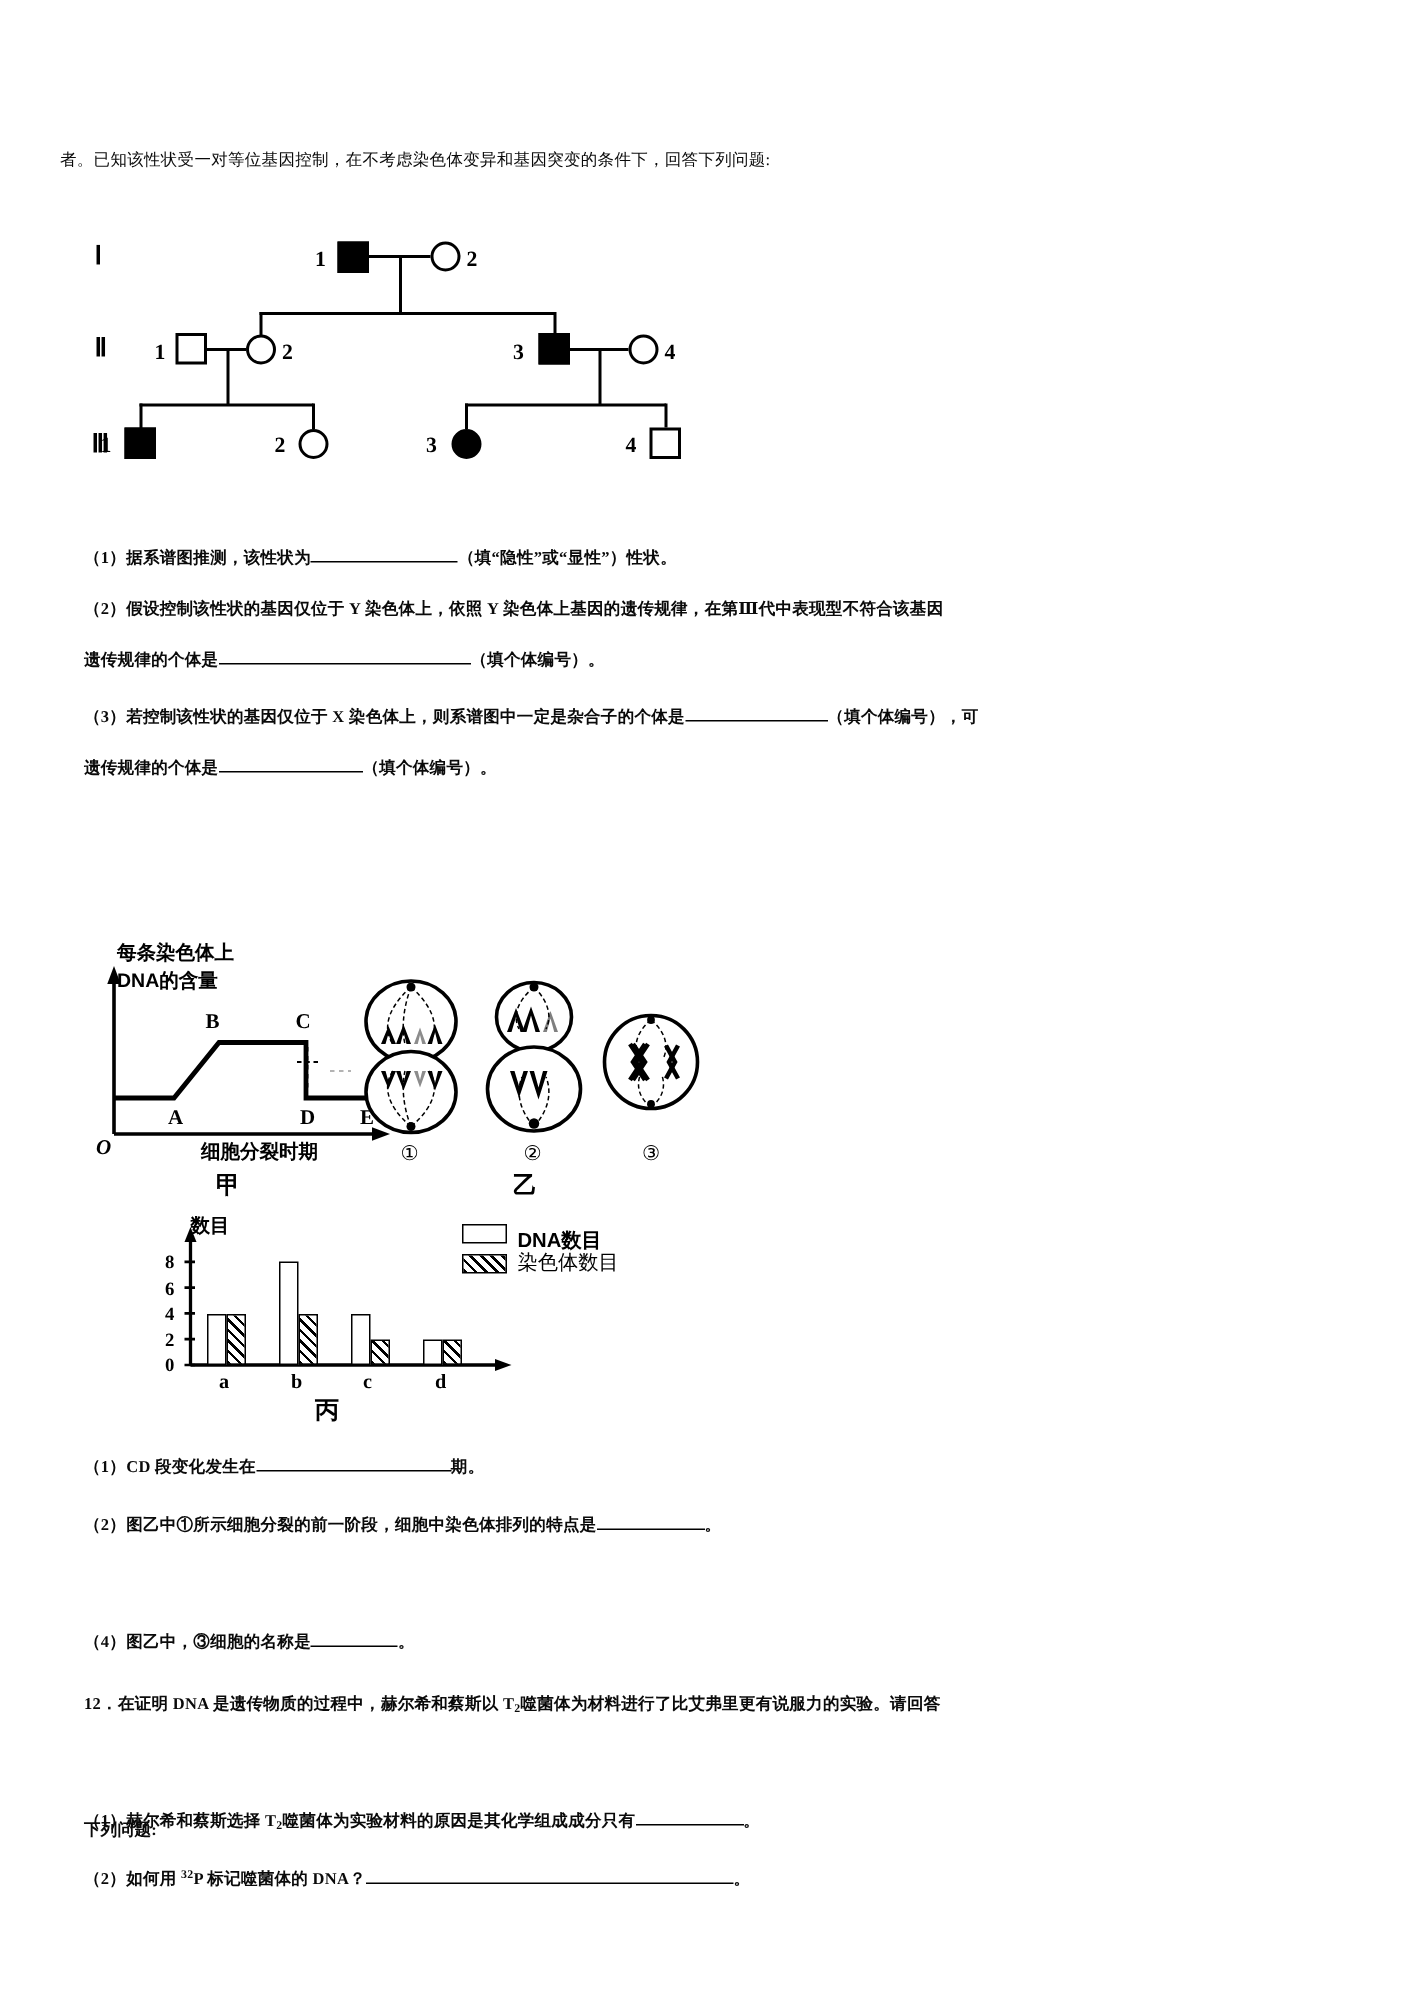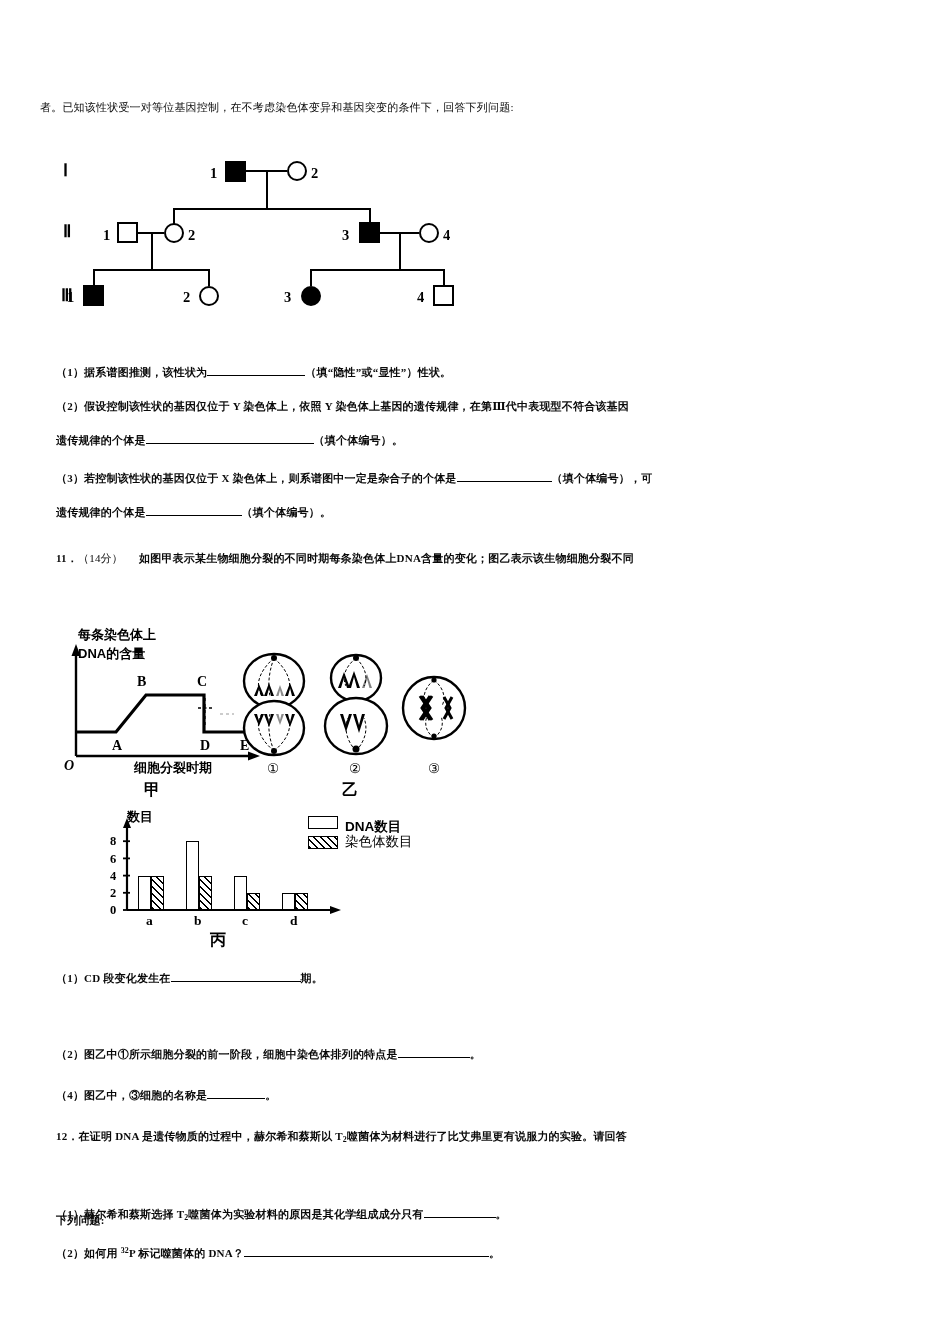--- a/index.html
+++ b/index.html
@@ -241,23 +241,20 @@
     <span>遗传规律的个体是</span><span class="blank" style="width:168px;"></span><span>（填个体编号）。</span>
   </div>
 
   <div class="para txt bold" style="top:468px;">
     <span>（3）</span><span>若控制该性状的基因仅位于 X 染色体上，则系谱图中一定是杂合子的个体是</span><span class="blank" style="width:95px;"></span><span>（填个体编号），可</span>
   </div>
   <div class="para txt bold" style="top:502px;">
     <span>遗传规律的个体是</span><span class="blank" style="width:96px;"></span><span>（填个体编号）。</span>
   </div>
 
-  <div class="para txt" style="top:548px;">
-    <span class="bold">11．</span><span>（14分）</span><span class="bold">如图甲表示某生物细胞分裂的不同时期每条染色体上DNA含量的变化；图乙表示该生物细胞分裂不同</span>
-  </div>
 
   <div id="graph-jia">
     <div class="axis-lbl" style="left:16px; top:-2px;">每条染色体上</div>
     <div class="axis-lbl" style="left:16px; top:17px;">DNA的含量</div>
 
     <svg width="215" height="140" style="position:absolute; left:0; top:8px;">
 
       <line x1="14" y1="16" x2="14" y2="120" stroke="#000" stroke-width="2.4"></line>
       <polygon points="14,8 9.5,20 18.5,20" fill="#000"></polygon>
 
@@ -387,21 +384,21 @@
     <div class="legend-box hatch" style="left:203px; top:24px;"></div>
     <div class="legend-text" style="left:240px; top:21px;">染色体数目</div>
 
     <div class="fig-cap" style="left:105px; top:118px;">丙</div>
   </div>
 
   <div class="para txt bold" style="top:968px;">
     <span>（1）</span><span>CD 段变化发生在</span><span class="blank" style="width:130px;"></span><span>期。</span>
   </div>
 
-  <div class="para txt bold" style="top:1044px;">
+  <div class="para txt bold" style="top:1007px;">
     <span>（2）</span><span>图乙中①所示细胞分裂的前一阶段，细胞中染色体排列的特点是</span><span class="blank" style="width:72px;"></span><span>。</span>
   </div>
 
 
   <div class="para txt bold" style="top:1085px;">
     <span>（4）</span><span>图乙中，③细胞的名称是</span><span class="blank" style="width:58px;"></span><span>。</span>
   </div>
 
   <div class="para txt bold" style="top:1126px;">
     <span>12．</span><span>在证明 DNA 是遗传物质的过程中，赫尔希和蔡斯以 T</span><sub>2</sub><span>噬菌体为材料进行了比艾弗里更有说服力的实验。请回答</span>

